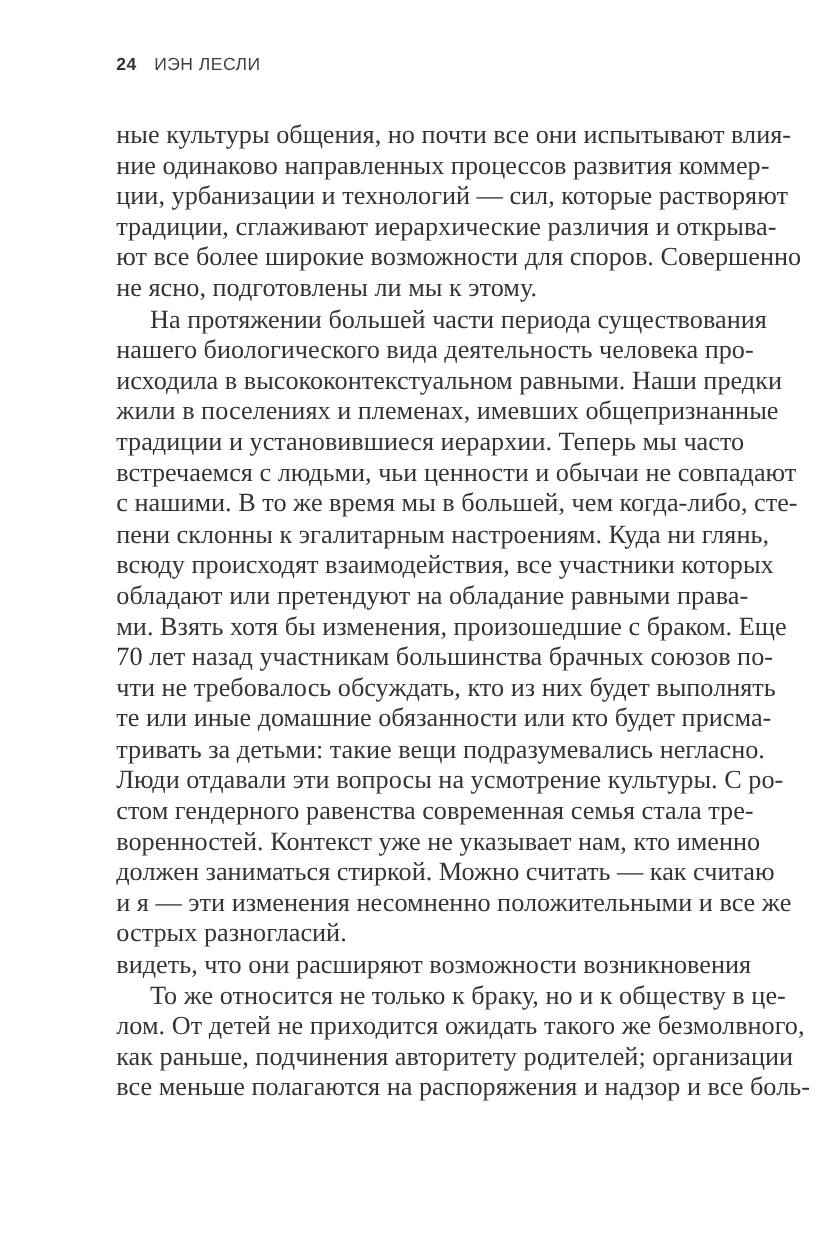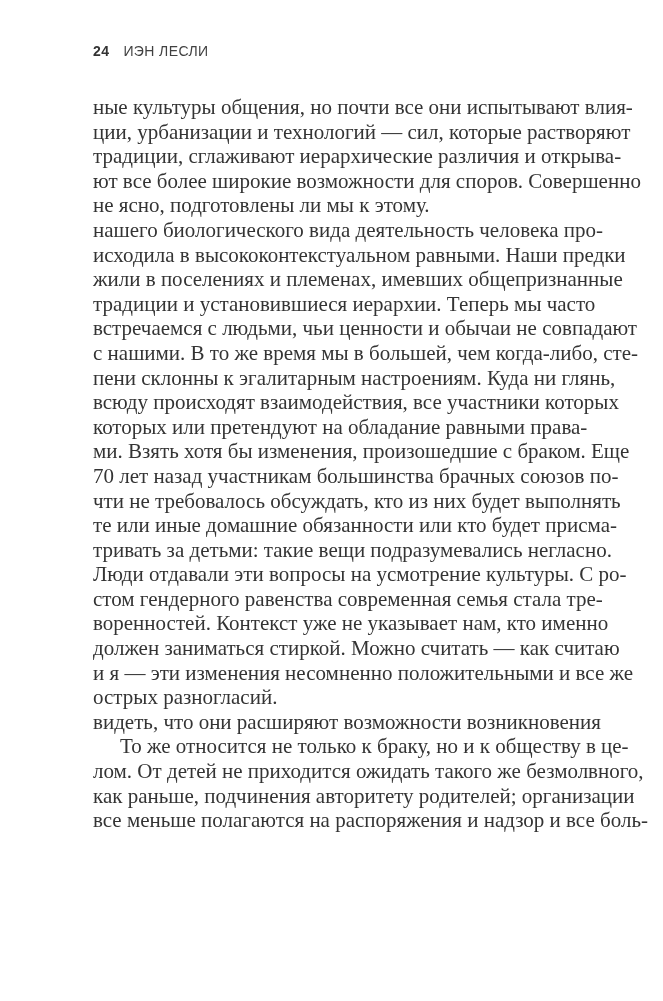--- a/index.html
+++ b/index.html
@@ -68,35 +68,37 @@
 
 <div class="page">
 
   <div class="running-head">
     <span class="page-number">24</span><span class="running-title">ИЭН ЛЕСЛИ</span>
   </div>
 
   <div class="text-block" style="color: rgb(52, 52, 52);">
       <div class="paragraph">
         <div class="line">ные культуры общения, но почти все они испытывают влия-</div>
+        <div class="line">ние одинаково направленных процессов развития коммер-</div>
         <div class="line">ции, урбанизации и технологий — сил, которые растворяют</div>
         <div class="line">традиции, сглаживают иерархические различия и открыва-</div>
         <div class="line">ют все более широкие возможности для споров. Совершенно</div>
         <div class="line flush-left">не ясно, подготовлены ли мы к этому.</div>
       </div>
       <div class="paragraph">
+        <div class="line first-indent">На протяжении большей части периода существования</div>
         <div class="line">нашего биологического вида деятельность человека про-</div>
         <div class="line">исходила в высококонтекстуальном равными. Наши предки</div>
         <div class="line">жили в поселениях и племенах, имевших общепризнанные</div>
         <div class="line">традиции и установившиеся иерархии. Теперь мы часто</div>
         <div class="line">встречаемся с людьми, чьи ценности и обычаи не совпадают</div>
         <div class="line">с нашими. В то же время мы в большей, чем когда-либо, сте-</div>
         <div class="line">пени склонны к эгалитарным настроениям. Куда ни глянь,</div>
         <div class="line">всюду происходят взаимодействия, все участники которых</div>
-        <div class="line">которых или претендуют на обладание равными права-</div>
+        <div class="line">обладают или претендуют на обладание равными права-</div>
         <div class="line">ми. Взять хотя бы изменения, произошедшие с браком. Еще</div>
         <div class="line">70 лет назад участникам большинства брачных союзов по-</div>
         <div class="line">чти не требовалось обсуждать, кто из них будет выполнять</div>
         <div class="line">те или иные домашние обязанности или кто будет присма-</div>
         <div class="line">тривать за детьми: такие вещи подразумевались негласно.</div>
         <div class="line">Люди отдавали эти вопросы на усмотрение культуры. С ро-</div>
         <div class="line">стом гендерного равенства современная семья стала тре-</div>
         <div class="line">воренностей. Контекст уже не указывает нам, кто именно</div>
         <div class="line">должен заниматься стиркой. Можно считать — как считаю</div>
         <div class="line">и я — эти изменения несомненно положительными и все же</div>

